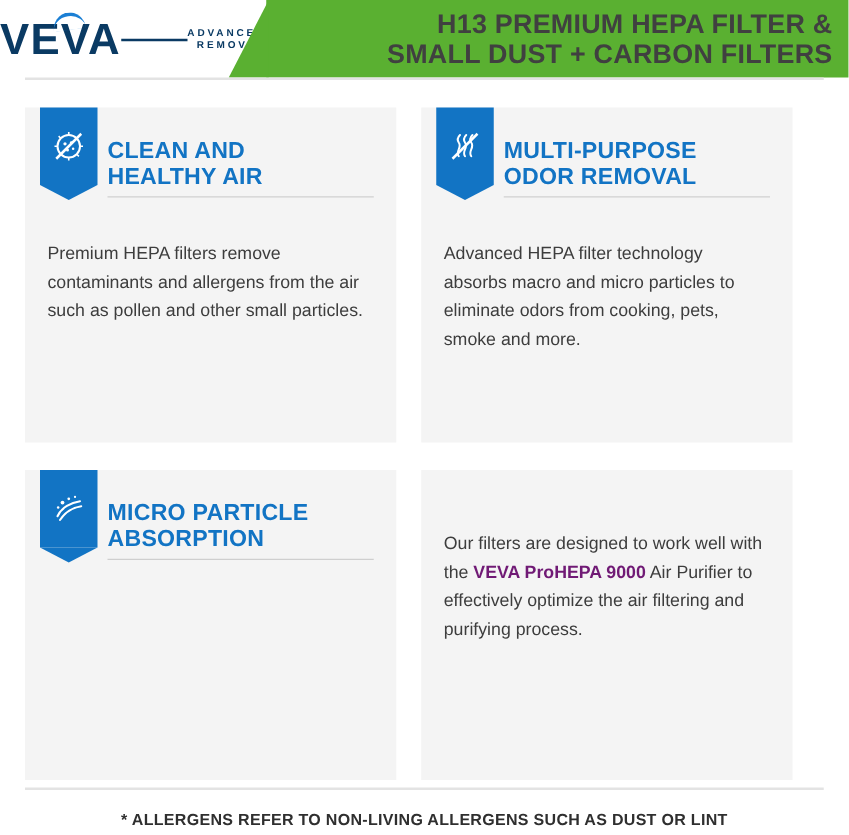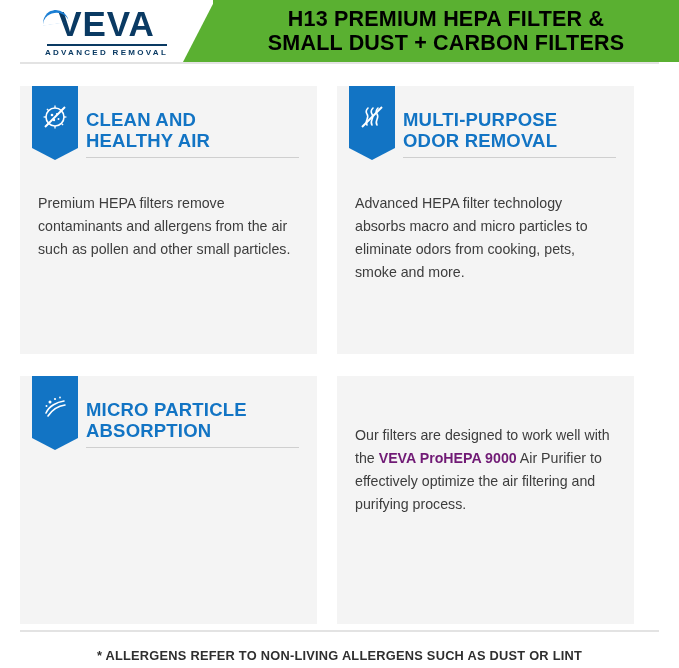--- a/index.html
+++ b/index.html
@@ -20,25 +20,26 @@
   .header {
     position: relative;
     height: 62px;
     width: 679px;
     display: flex;
     align-items: stretch;
   }
   .logo-zone {
     width: 213px;
     display: flex;
-    flex-direction: column;
+    flex-direction: row;
     align-items: center;
     justify-content: center;
     background: #fff;
     padding-top: 0;
+    text-align: right;
   }
   .logo-word {
     font-family: "Liberation Sans", sans-serif;
     font-weight: bold;
     font-size: 35px;
     letter-spacing: 1px;
     color: #0a3a63;
     line-height: 1;
   }
   .logo-rule {
@@ -71,27 +72,27 @@
   .header-band:before {
     content: "";
     position: absolute;
     left: -30px; top: 0;
     width: 0; height: 0;
     border-style: solid;
     border-width: 0 0 62px 32px;
     border-color: transparent transparent #5ab031 transparent;
   }
   .header-title {
-    color: #000000;
+    color: #404040;
     font-weight: bold;
     font-size: 21.5px;
     line-height: 1.14;
     letter-spacing: 0.2px;
-    text-align: center;
-    padding-right: 0;
+    text-align: right;
+    padding-right: 13px;
     width: 100%;
     white-space: pre-line;
   }
   .header-underline {
     position: absolute;
     left: 20px; top: 62px;
     width: 639px; height: 2px;
     background: #e3e3e3;
   }
 

